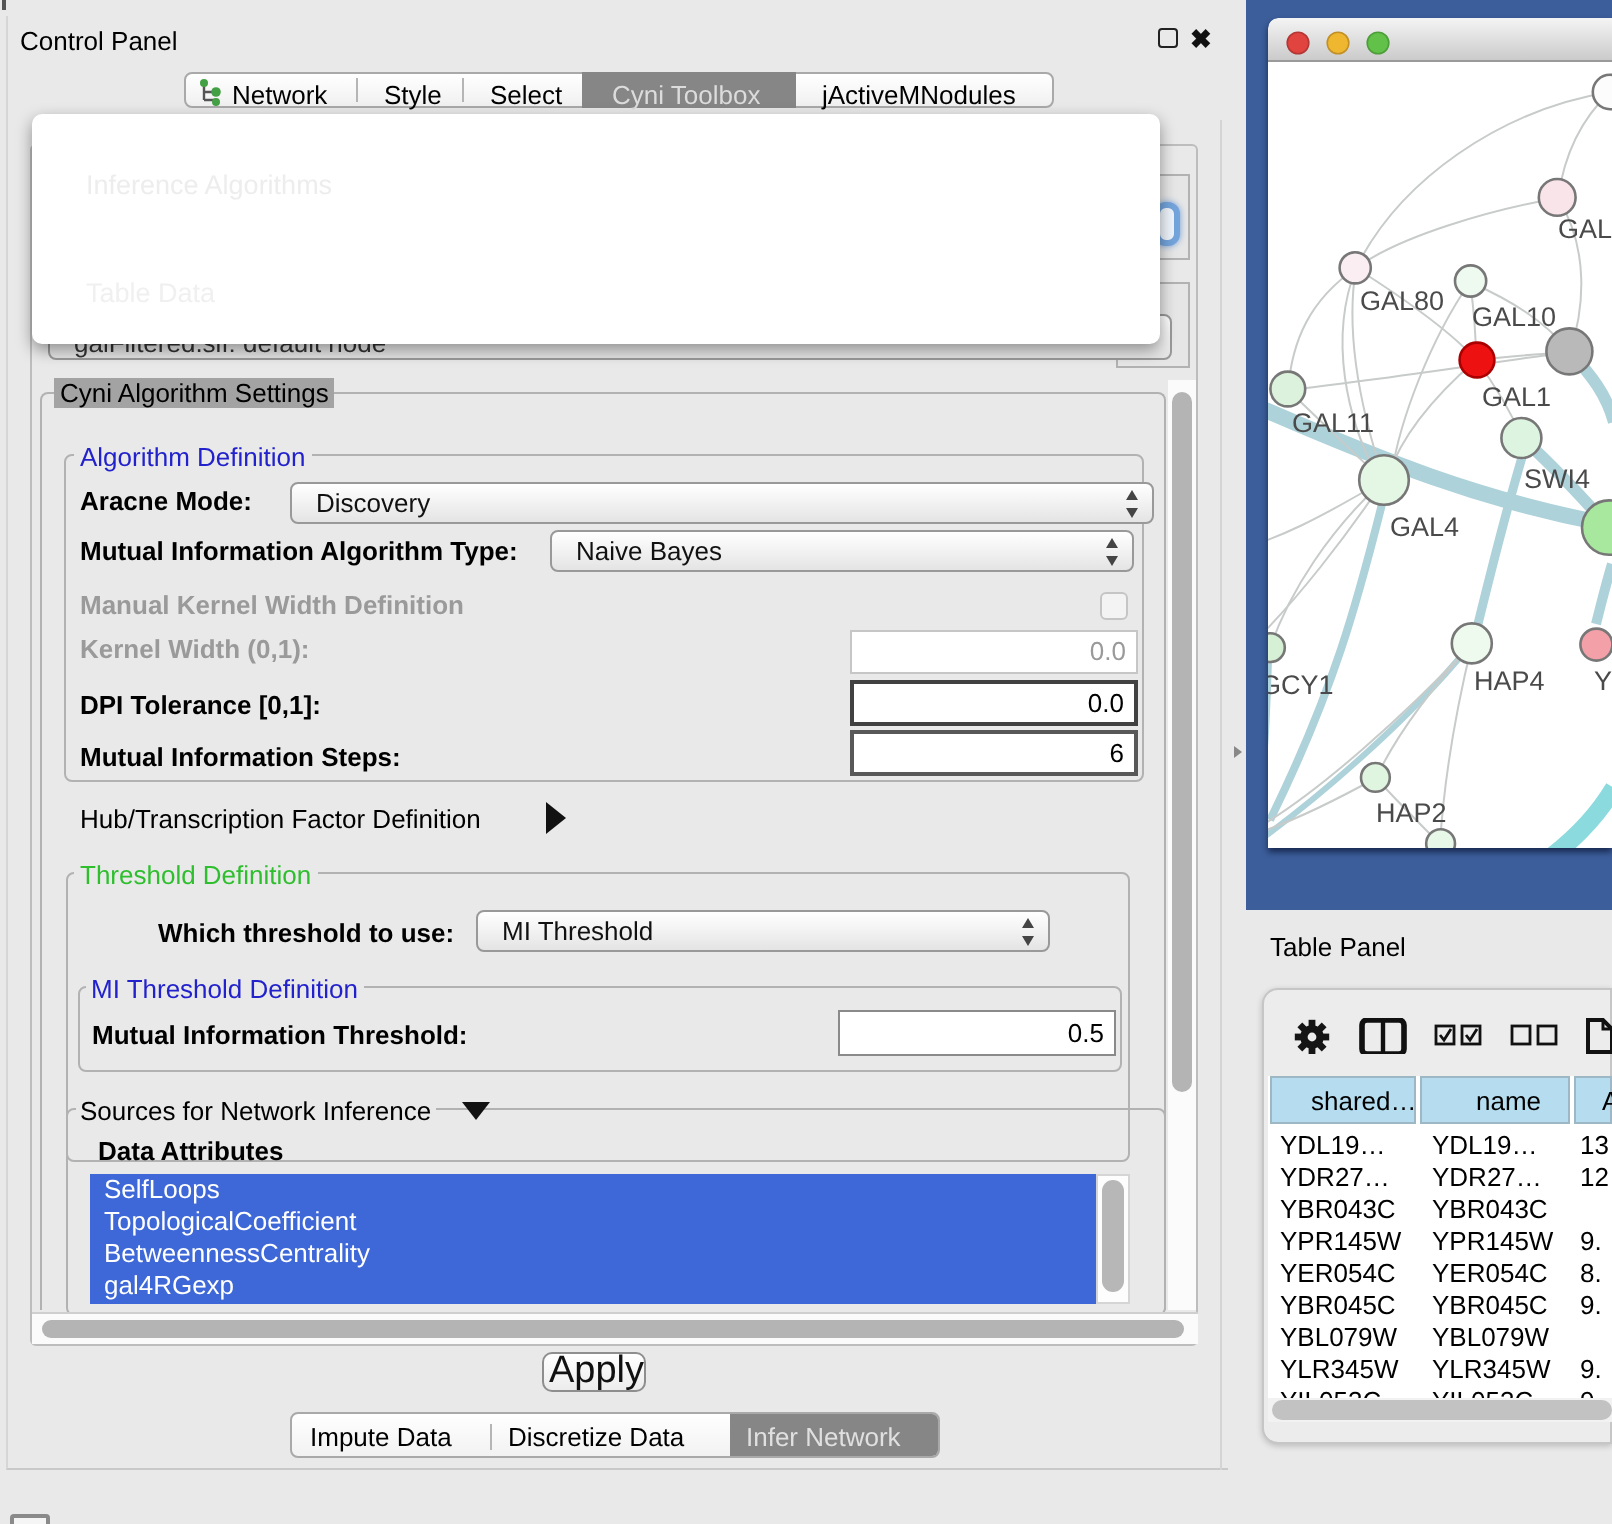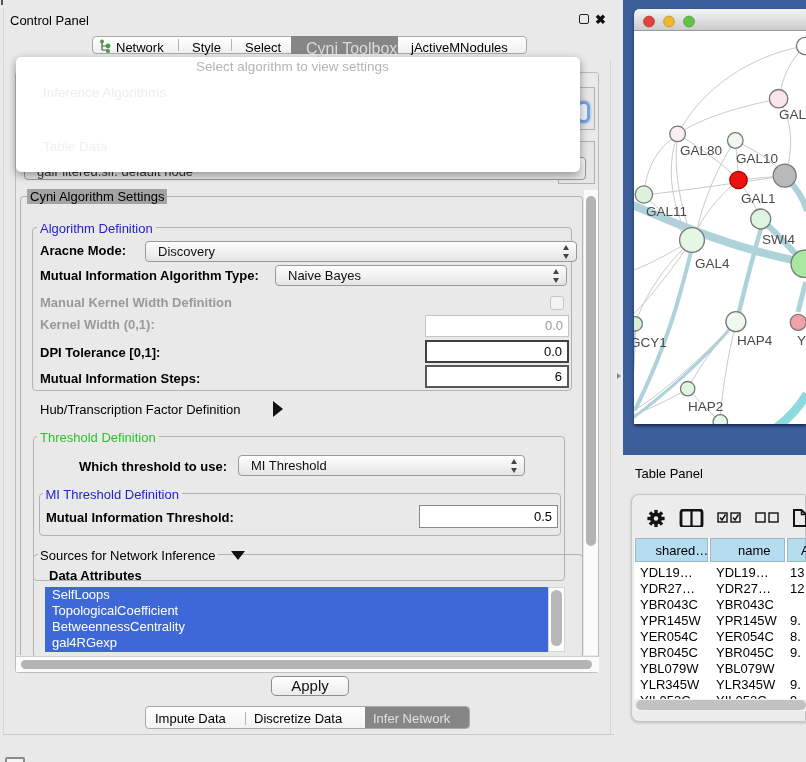--- a/index.html
+++ b/index.html
@@ -29,21 +29,21 @@
 <div class="abs" style="left:579px;top:14px;width:10px;height:10px;border:1.5px solid #222;border-radius:2px;"></div>
 <div class="abs" style="left:595px;top:12px;font-size:13px;font-weight:bold;color:#111;">✖</div>
 
 <div class="abs" style="left:92px;top:36px;width:435px;height:18px;background:linear-gradient(#ffffff,#f0f0f0);border:1px solid #a9a9a9;border-radius:4px;"></div>
 <div class="abs" style="left:178px;top:39px;width:1px;height:12px;background:#b5b5b5;"></div>
 <div class="abs" style="left:231px;top:39px;width:1px;height:12px;background:#b5b5b5;"></div>
 <div class="abs" style="left:291px;top:36px;width:107px;height:18px;background:#868686;"></div>
 <div class="abs lab" style="left:116px;top:40px;">Network</div>
 <div class="abs lab" style="left:192px;top:40px;">Style</div>
 <div class="abs lab" style="left:245px;top:40px;">Select</div>
-<div class="abs" style="left:306px;top:40px;font-size:16px;color:#dcdcdc;">Cyni Toolbox</div>
+<div class="abs" style="left:306px;top:40px;font-size:13px;color:#dcdcdc;">Cyni Toolbox</div>
 <div class="abs lab" style="left:411px;top:40px;">jActiveMNodules</div>
 
 <svg class="abs" style="left:99px;top:39px;" width="13" height="15" viewBox="0 0 13 15">
   <path d="M3 3 L3 11 M3 7 L9 7 M3 11 L9 11" stroke="#555" stroke-width="1.2" fill="none"></path>
   <circle cx="3" cy="2.5" r="2" fill="#44a044"></circle>
   <circle cx="9" cy="7" r="2.4" fill="#44a044"></circle>
   <circle cx="9" cy="12" r="2" fill="#44a044"></circle>
 </svg>
 
 <div class="abs" style="left:15px;top:72px;width:584px;height:601px;border:1px solid #bdbdbd;border-radius:3px;background:#e9e9e9;"></div>
@@ -107,35 +107,34 @@
 <div class="abs" style="left:45px;top:587px;width:503px;height:65px;background:#3e68d8;color:#fff;font-size:13px;line-height:16px;padding-left:7px;">SelfLoops<br>TopologicalCoefficient<br>BetweennessCentrality<br>gal4RGexp</div>
 <div class="abs" style="left:548px;top:587px;width:17px;height:65px;background:#fdfdfd;border:1px solid #d5d5d5;"></div>
 <div class="abs" style="left:551px;top:590px;width:11px;height:56px;background:#b7b7b7;border-radius:6px;"></div>
 
 <div class="abs" style="left:584px;top:190px;width:14px;height:465px;background:#fbfbfb;"></div>
 <div class="abs" style="left:585.5px;top:196px;width:10px;height:350px;background:#b4b4b4;border-radius:5px;"></div>
 
 <div class="abs" style="left:16px;top:656px;width:583px;height:16px;background:#fbfbfb;border-top:1px solid #cfcfcf;"></div>
 <div class="abs" style="left:21px;top:660px;width:571px;height:9px;background:#b4b4b4;border-radius:5px;"></div>
 
-<div class="abs" style="left:271px;top:676px;width:78px;height:20px;background:linear-gradient(#ffffff,#ececec);border:1px solid #8e8e8e;border-radius:5px;text-align:center;font-size:15px;line-height:18px;color:#111;">Apply</div>
+<div class="abs" style="left:271px;top:676px;width:52px;height:20px;background:linear-gradient(#ffffff,#ececec);border:1px solid #8e8e8e;border-radius:5px;text-align:right;font-size:19px;line-height:18px;color:#111;">Apply</div>
 
 <div class="abs" style="left:145px;top:706px;width:325px;height:23px;background:linear-gradient(#ffffff,#f2f2f2);border:1px solid #a9a9a9;border-radius:4px;overflow:hidden;">
   <div class="abs" style="left:219px;top:0;width:106px;height:23px;background:#868686;"></div>
   <div class="abs" style="left:99px;top:5px;width:1px;height:13px;background:#b5b5b5;"></div>
 </div>
 <div class="abs lab" style="left:155px;top:711px;">Impute Data</div>
 <div class="abs lab" style="left:254px;top:711px;">Discretize Data</div>
 <div class="abs" style="left:373px;top:711px;font-size:13px;color:#e0e0e0;">Infer Network</div>
 
 <div class="abs" style="left:5px;top:757px;width:20px;height:10px;border:2px solid #8a8a8a;background:#f5f5f5;border-radius:2px;"></div>
 
 <div class="abs" style="left:16px;top:57px;width:564px;height:115px;background:#fff;border-radius:5px;box-shadow:0 3px 8px rgba(0,0,0,0.4);"></div>
 <div class="abs" style="left:16px;top:57px;width:564px;height:115px;font-size:13.5px;color:#111;">
-  <div style="position:absolute;left:180px;top:2px;color:#b4b4b4;">Select algorithm to view settings</div>
   <div style="position:absolute;left:27px;top:28px;color:#ededed;">Inference Algorithms</div>
   <div style="position:absolute;left:27px;top:82px;color:#f0f0f0;">Table Data</div>
 </div>
 
 <div class="abs" style="left:623px;top:0;width:183px;height:455px;background:#3c5e9b;"></div>
 <div class="abs" style="left:610px;top:60px;width:1px;height:675px;background:#d4d4d4;"></div>
 
 <div class="abs" style="left:617px;top:373px;width:0;height:0;border-top:3px solid transparent;border-bottom:3px solid transparent;border-left:4px solid #888;"></div>
 
 <div class="abs" style="left:634px;top:9px;width:172px;height:415px;border-radius:5px 0 0 0;box-shadow:0 2px 3px rgba(5,12,40,0.65);overflow:hidden;">

